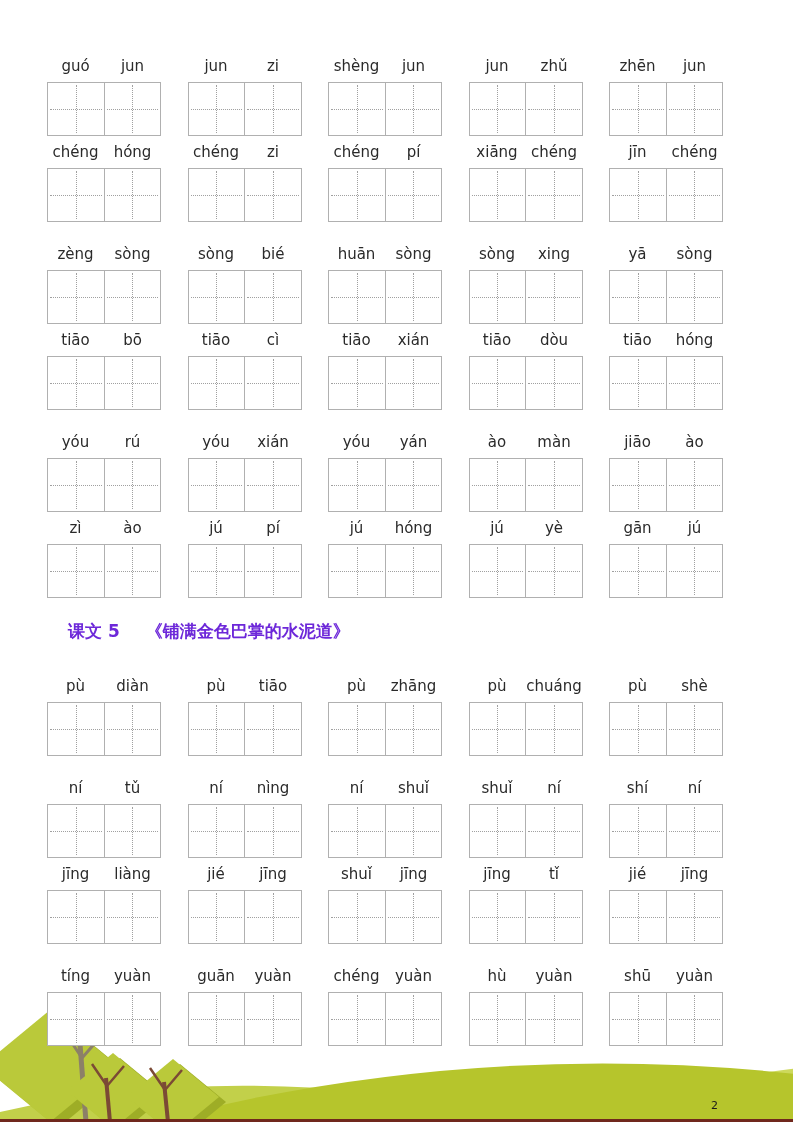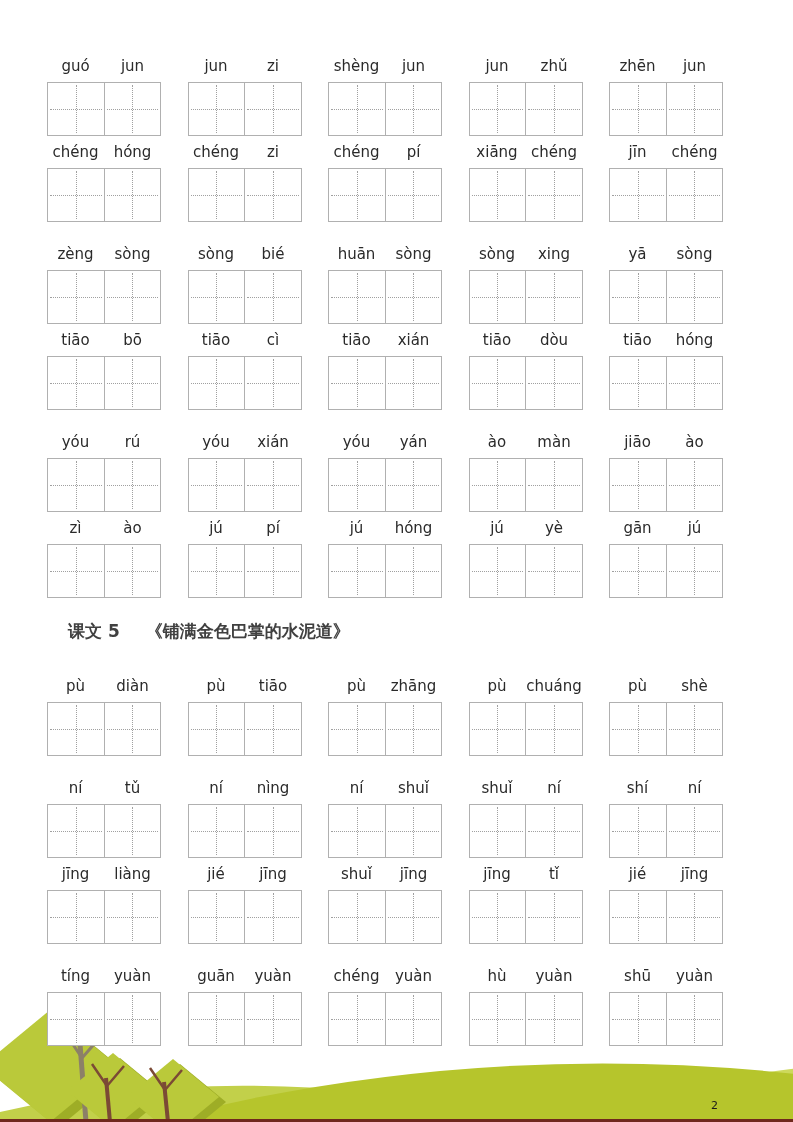--- a/index.html
+++ b/index.html
@@ -52,21 +52,21 @@
   }
   .hline{
     position:absolute;top:50%;left:2px;right:2px;
     border-top:1px dotted #a0a0a0;
   }
   .lesson-heading{
     margin:0 0 30px 21px;
     height:26px;line-height:26px;
     font-size:17px;
     font-weight:bold;
-    color:#404040;
+    color:#6d28d9;
   }
   .lesson-heading .title{margin-left:26px;}
   .decoration{
     position:absolute;
     left:0;top:0;
     z-index:1;
     pointer-events:none;
   }
   .page-number{
     position:absolute;

